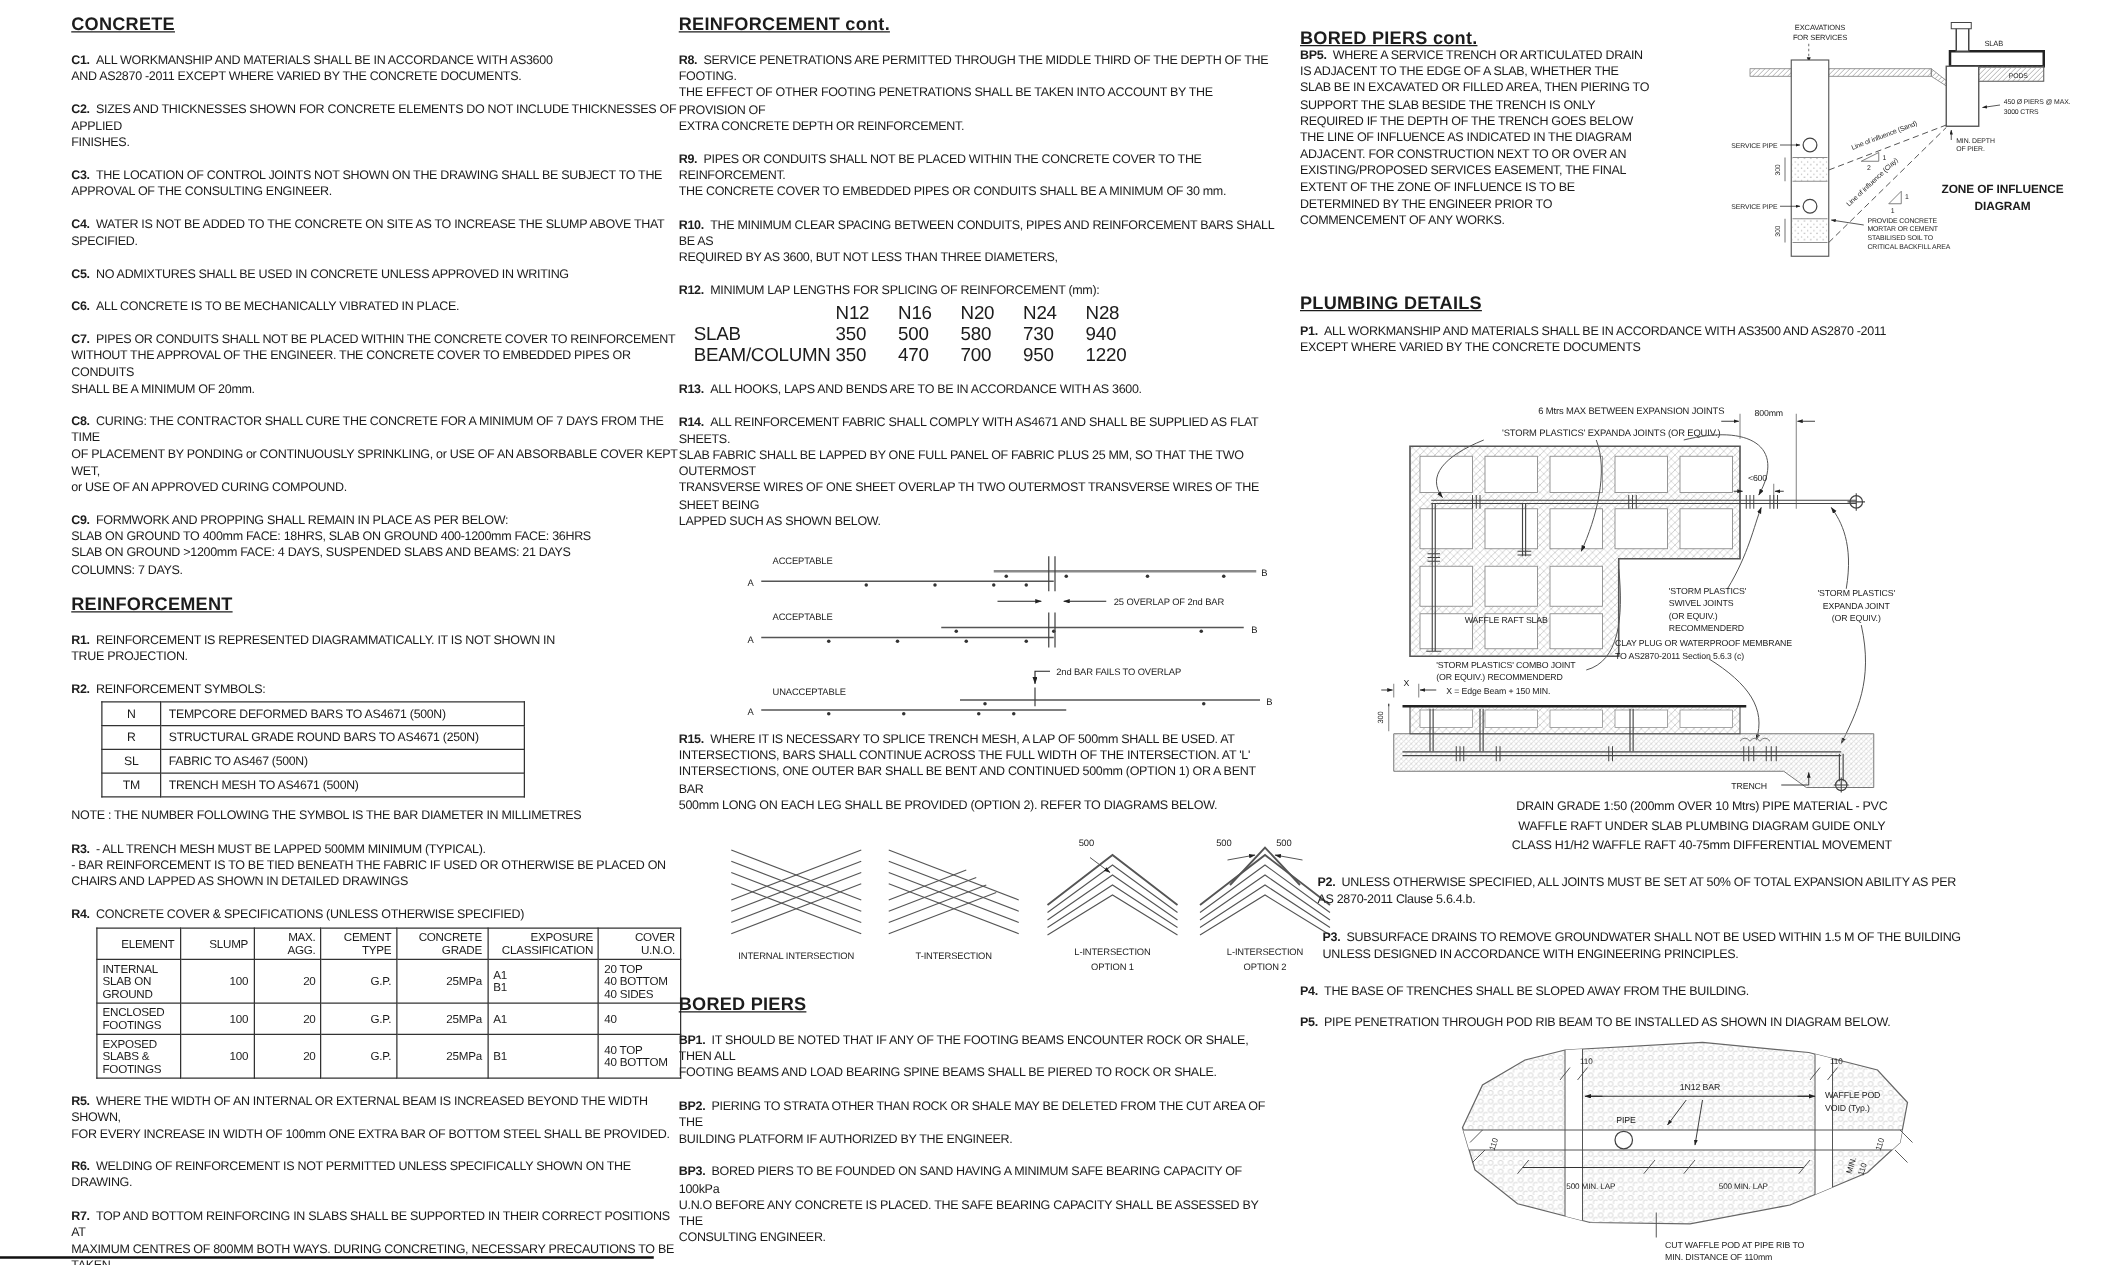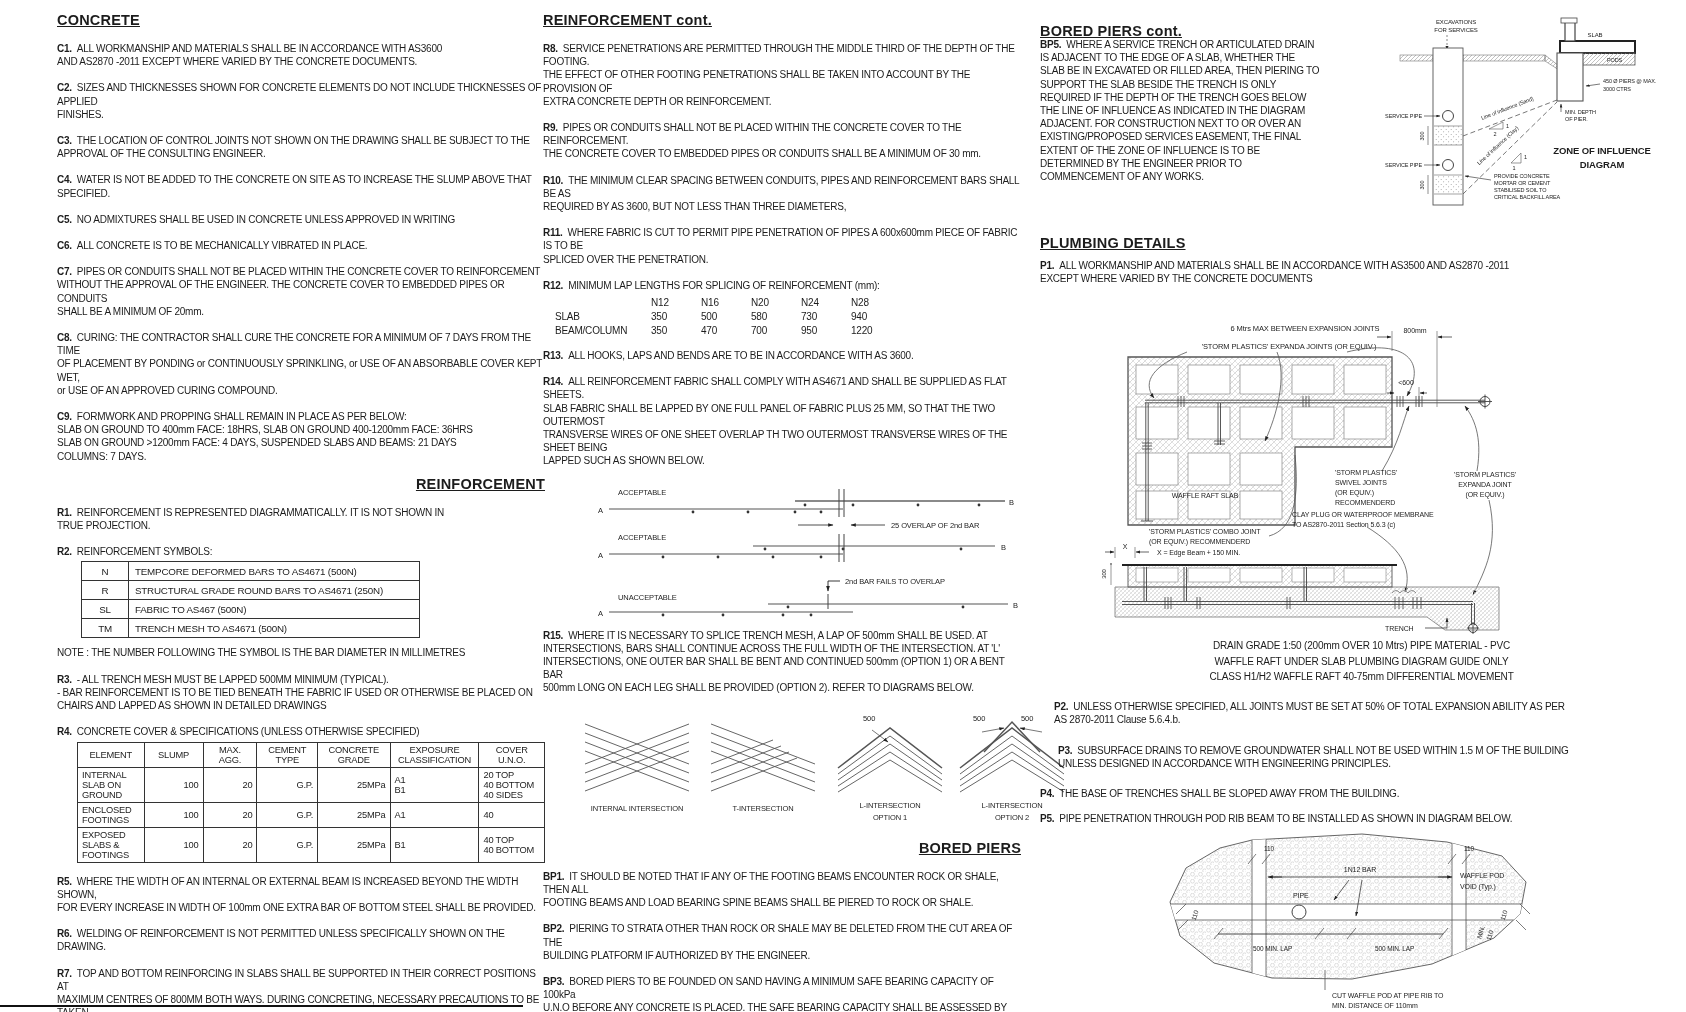--- a/index.html
+++ b/index.html
@@ -3,40 +3,40 @@
 <meta charset="utf-8">
 <style>
   html,body{margin:0;padding:0;background:#fff;}
   #sheet{position:relative;width:1686px;height:1012px;background:#ffffff;overflow:hidden;
          font-family:"Liberation Sans","DejaVu Sans",sans-serif;color:#1c1c1c;}
   .col{position:absolute;top:12px;}
   #col1{left:57px;width:488px;}
   #col2{left:543px;width:478px;}
   #col3{left:1037px;top:8px;width:649px;height:1004px;}
   .h1{font-size:14.5px;font-weight:bold;text-decoration:underline;margin:0 0 14px 0;letter-spacing:.2px;}
-  .h1.sp{margin-top:12px;text-align:right;}
+  .h1.sp{margin-top:12px;}
   .note{font-size:10px;line-height:13.2px;letter-spacing:-0.25px;margin:0 0 13px 0;}
   .note b{margin-right:5px;}
   .nt{white-space:pre-line;}
   .tight{margin-bottom:3px;}
   
   table{border-collapse:collapse;}
   .symtab{margin:2px 0 8px 24px;}
   .symtab td{border:1.2px solid #333;font-size:9.8px;letter-spacing:-0.2px;padding:1px 6px;height:16px;}
   .symtab td.sym{width:34px;text-align:center;}
   .symtab td.desc{width:278px;}
   
   .covtab{margin:3px 0 12px 20px;}
   .covtab th,.covtab td{border:1px solid #333;font-size:9.3px;letter-spacing:-0.2px;padding:2px 4px;white-space:pre-line;vertical-align:middle;}
-  .covtab th{font-weight:normal;text-align:center;}
+  .covtab th{font-weight:normal;text-align:right;}
   .covtab td.l{text-align:left;}
   .covtab td.c{text-align:center;padding-left:39px;}
   
   .laptab{margin:0 0 12px 10px;}
-  .laptab td{font-size:10px;letter-spacing:-0.2px;padding:0 2px;height:14px;}
+  .laptab td{font-size:15px;letter-spacing:-0.2px;padding:0 2px;height:14px;}
   .laptab td.lbl{width:92px;}
   .laptab td.v{width:46px;}
   
   .abs{position:absolute;}
   .caps{text-align:center;font-size:10px;letter-spacing:-0.2px;line-height:15.5px;}
   svg{display:block;}
   svg text{font-family:"Liberation Sans","DejaVu Sans",sans-serif;fill:#1d1d1d;letter-spacing:-0.1px;}
   .t55{font-size:5.5px;}.t6{font-size:6px;}.t65{font-size:6.5px;}.t7{font-size:7px;}
   .t75{font-size:7.5px;}.t9{font-size:9.5px;font-weight:bold;}
   .sheet-edge{position:absolute;left:0;top:1005px;width:523px;height:2px;background:#111;}
@@ -170,22 +170,20 @@
   <div id="col2" class="col">
     <div class="h1">REINFORCEMENT cont.</div>
 
     <p class="note"><b>R8.</b><span class="nt">SERVICE PENETRATIONS ARE PERMITTED THROUGH THE MIDDLE THIRD OF THE DEPTH OF THE FOOTING.
 THE EFFECT OF OTHER FOOTING PENETRATIONS SHALL BE TAKEN INTO ACCOUNT BY THE PROVISION OF
 EXTRA CONCRETE DEPTH OR REINFORCEMENT.</span></p>
     <p class="note"><b>R9.</b><span class="nt">PIPES OR CONDUITS SHALL NOT BE PLACED WITHIN THE CONCRETE COVER TO THE REINFORCEMENT.
 THE CONCRETE COVER TO EMBEDDED PIPES OR CONDUITS SHALL BE A MINIMUM OF 30 mm.</span></p>
     <p class="note"><b>R10.</b><span class="nt">THE MINIMUM CLEAR SPACING BETWEEN CONDUITS, PIPES AND REINFORCEMENT BARS SHALL BE AS
 REQUIRED BY AS 3600, BUT NOT LESS THAN THREE DIAMETERS,</span></p>
-    <p class="note"><b>R11.</b><span class="nt">WHERE FABRIC IS CUT TO PERMIT PIPE PENETRATION OF PIPES A 600x600mm PIECE OF FABRIC IS TO BE
-SPLICED OVER THE PENETRATION.</span></p>
 
     <p class="note tight"><b>R12.</b><span class="nt">MINIMUM LAP LENGTHS FOR SPLICING OF REINFORCEMENT (mm):</span></p>
     <table class="laptab">
       <tbody>
           <tr>
         <td class="lbl"></td>
         <td class="v">N12</td>
         <td class="v">N16</td>
         <td class="v">N20</td>
         <td class="v">N24</td>

